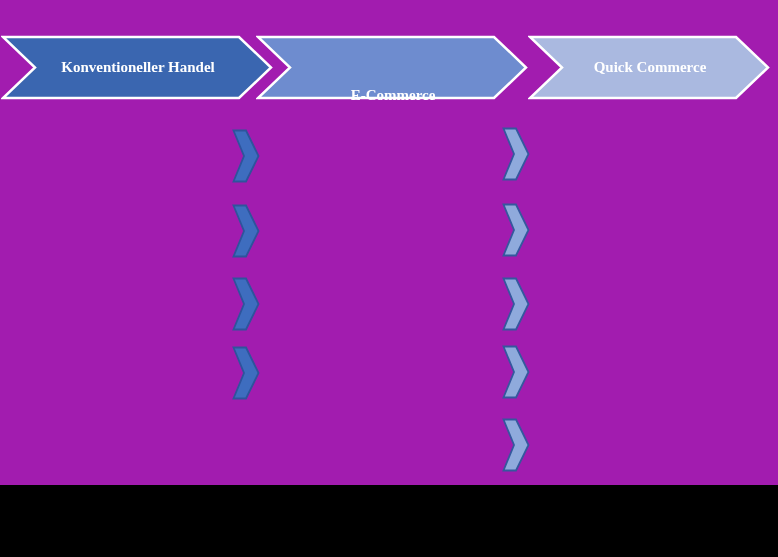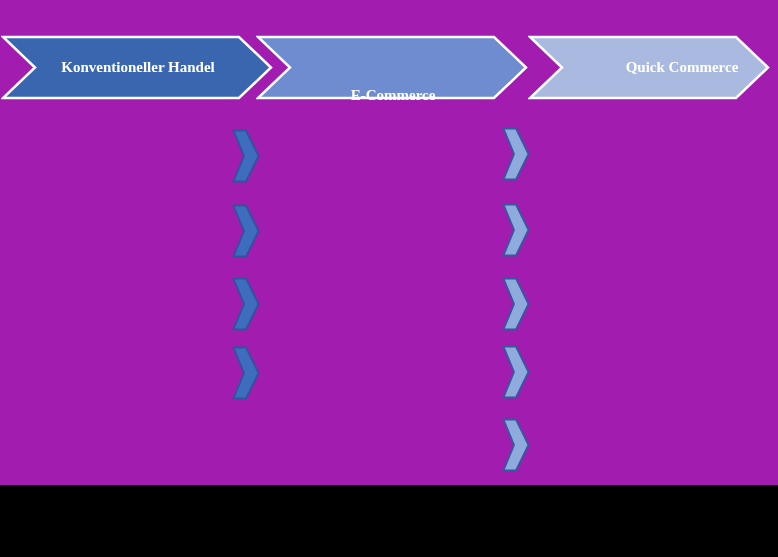--- a/index.html
+++ b/index.html
@@ -33,21 +33,21 @@
     justify-content: center;
     text-align: center;
     color: #FFFFFF;
     font-weight: bold;
     font-size: 15px;
     line-height: 1.25;
     pointer-events: none;
   }
   .lbl-b1 { left: 37px;  width: 202px; }
   .lbl-b2 { left: 292px; width: 202px; margin-top: 28px; }
-  .lbl-b3 { left: 596px; width: 172px; }
+  .lbl-b3 { left: 564px; width: 172px; }
   .lbl-b1 span { display: inline-block; width: 160px; }
   .bullet-column {
     position: absolute;
     top: 0;
     width: 28px;
     height: 557px;
   }
   .col-ecom  { left: 232px; }
   .col-quick { left: 502px; }
   .bullet-column svg {

